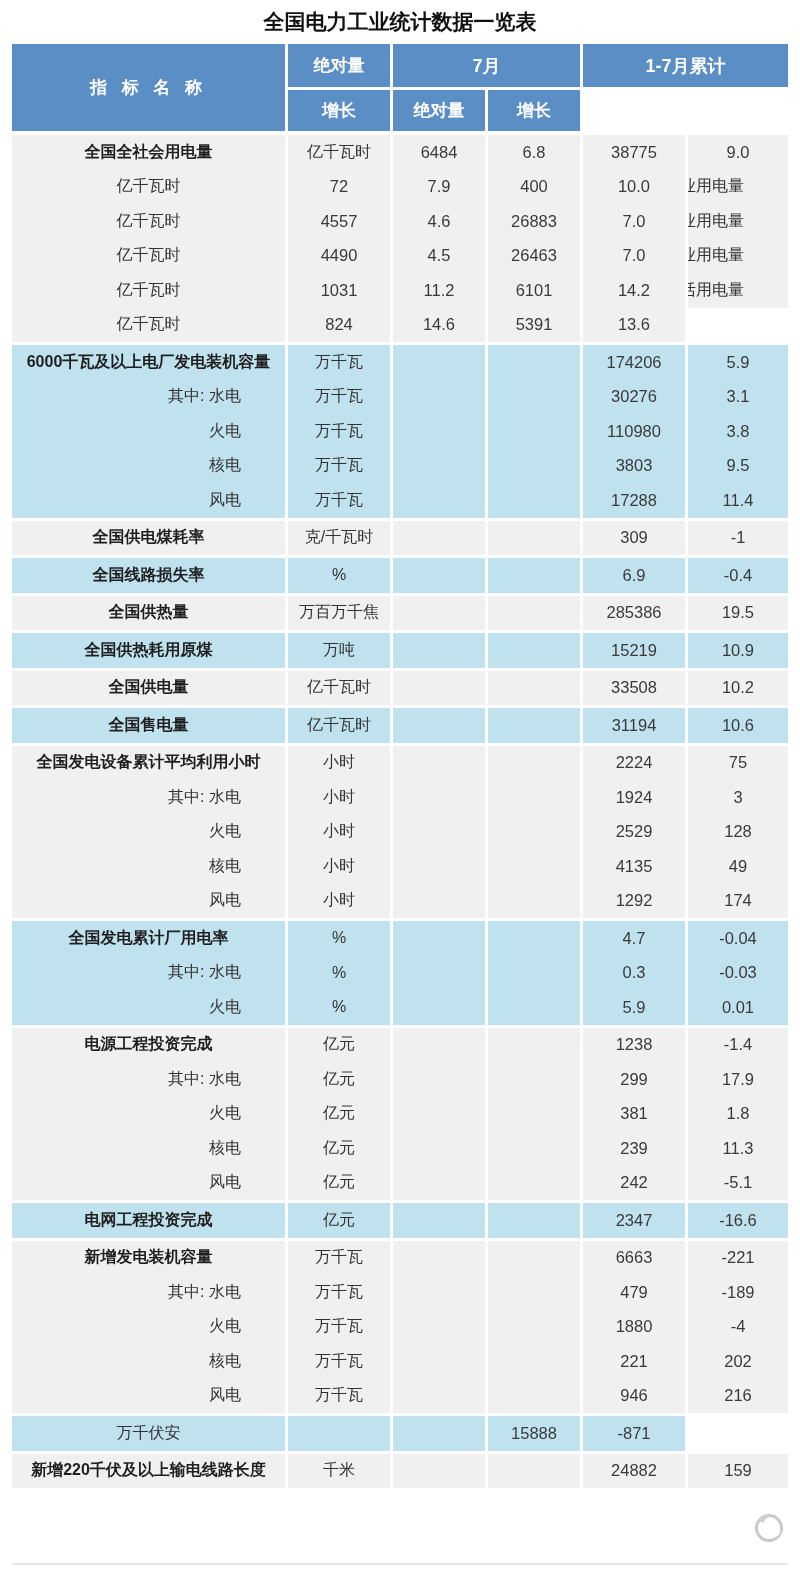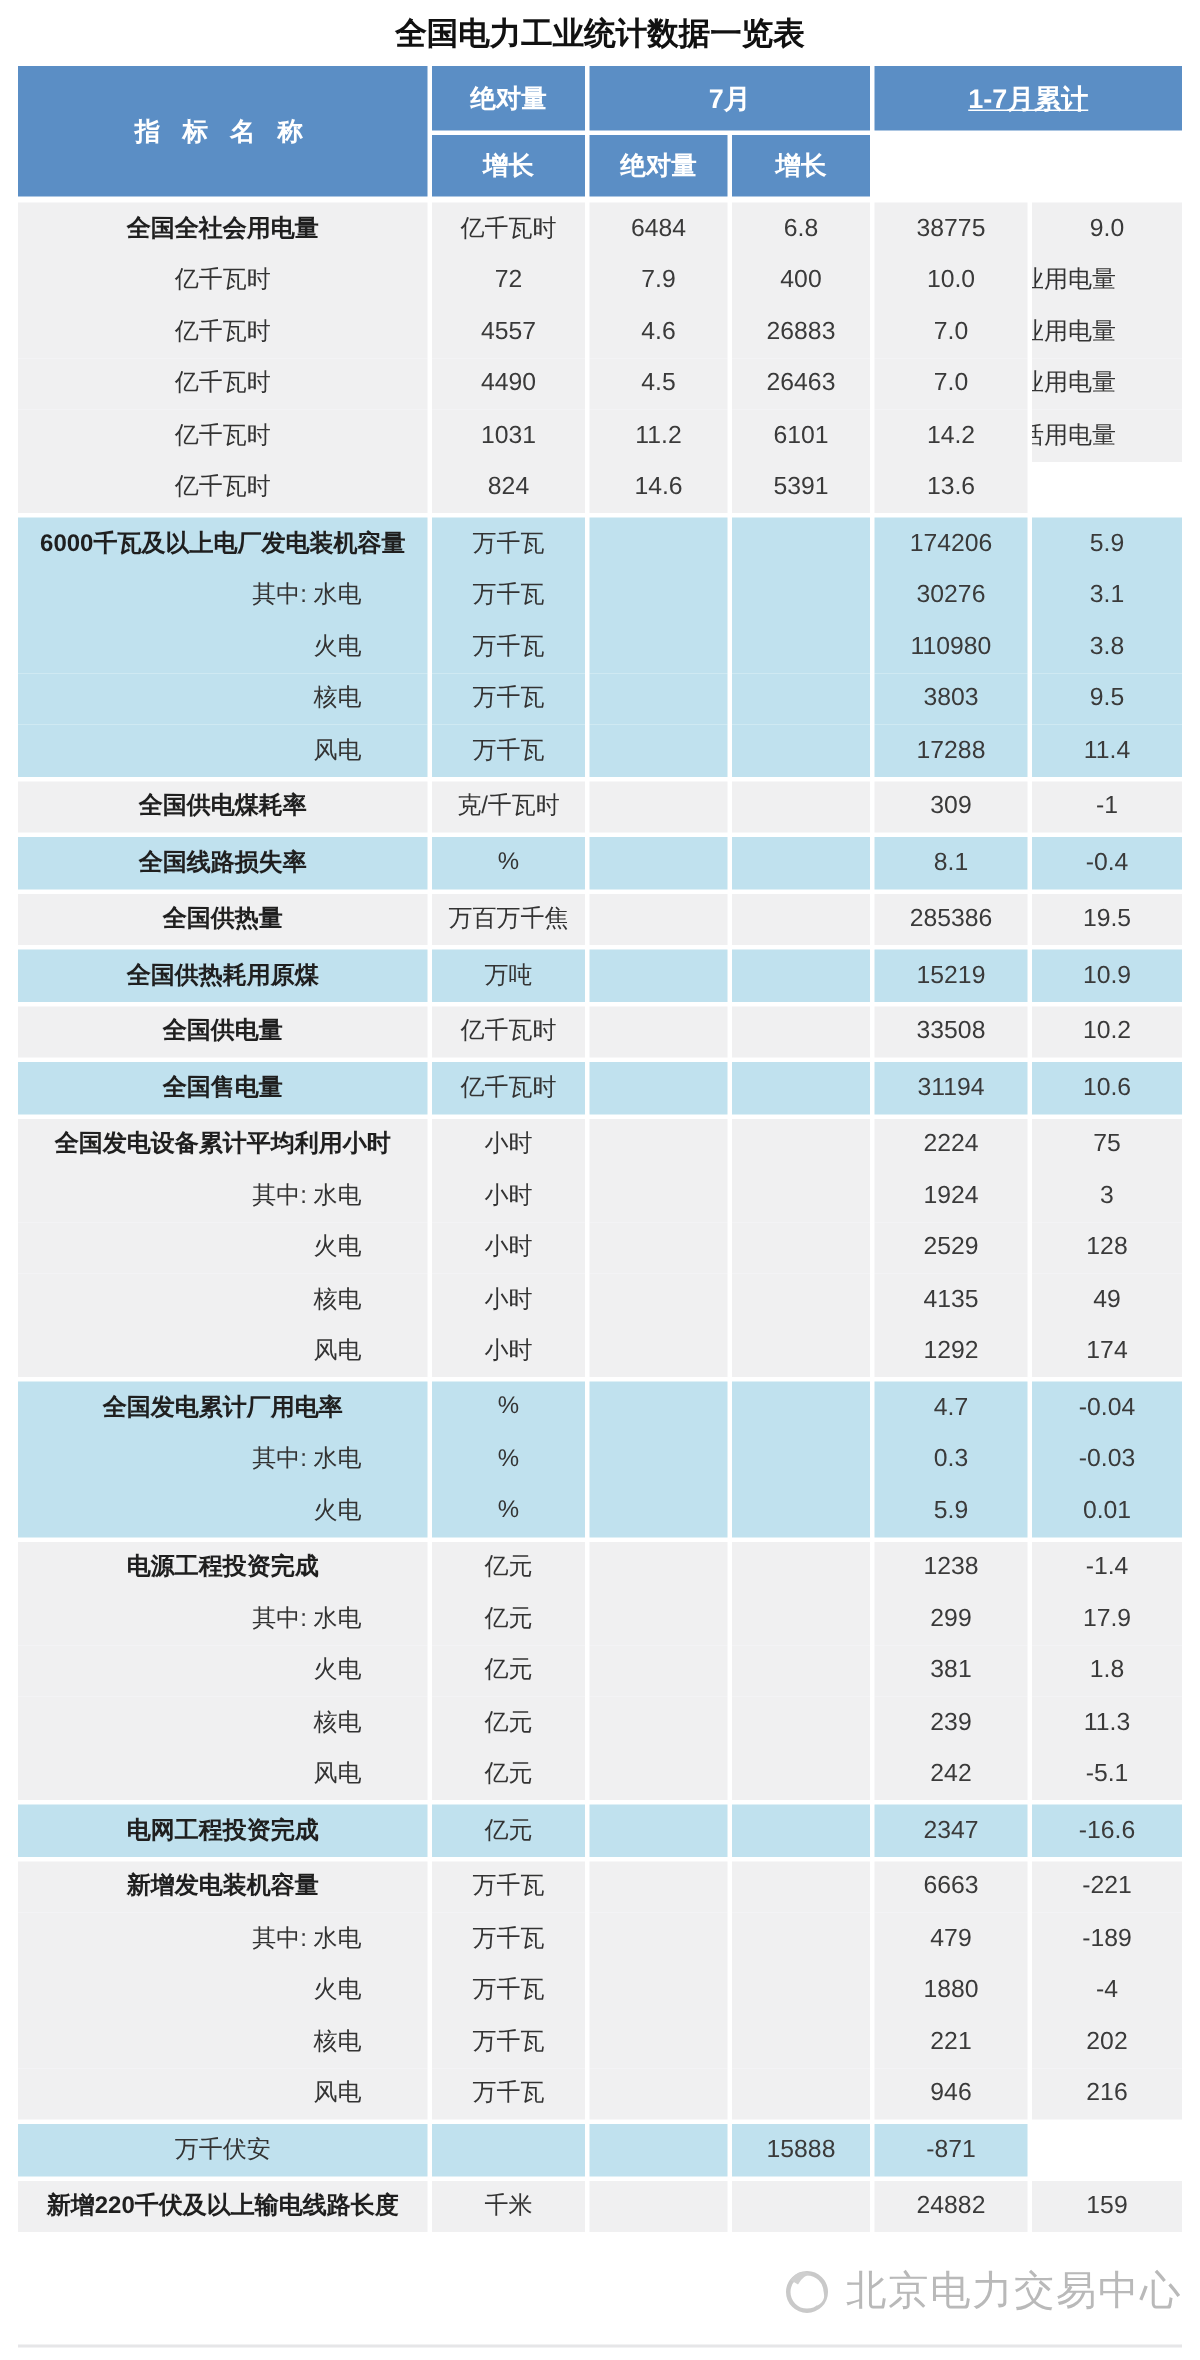--- a/index.html
+++ b/index.html
@@ -18,21 +18,21 @@
     grid-template-rows:43px 41px;
     gap:3px; background:#fff;
   }
   .th {
     background:var(--header-bg,#5b8ec5); color:#fff; font-weight:bold;
     display:flex; align-items:center; justify-content:center; font-size:17px;
   }
   .th-ind  { grid-row:1/3; grid-column:1; letter-spacing:5px; }
   .th-unit { grid-row:1/3; grid-column:2; }
   .th-jul  { grid-row:1;   grid-column:3/5; font-size:18px; }
-  .th-cum  { grid-row:1;   grid-column:5/7; font-size:18px;text-decoration:underline; }
+  .th-cum  { grid-row:1;   grid-column:5/7; font-size:18px; }
   .tbody { margin-top:4px; }
   .sec {
     display:grid;
     grid-template-columns:273px 102px 92px 92px 102px 100px;
     column-gap:3px; margin-bottom:3px; background:#fff;
   }
   .sec:last-child { margin-bottom:0; }
   .c {
     height:34.5px; display:flex; align-items:center; justify-content:center;
     font-size:16px; color:#333; box-sizing:border-box; overflow:hidden; white-space:nowrap;
@@ -145,21 +145,21 @@
           <div class="c num"></div>
           <div class="c num"></div>
           <div class="c num">309</div>
           <div class="c num">-1</div>
         </div>
         <div class="sec blue">
           <div class="c ind b">全国线路损失率</div>
           <div class="c unit">%</div>
           <div class="c num"></div>
           <div class="c num"></div>
-          <div class="c num">8.1</div>
+          <div class="c num">6.9</div>
           <div class="c num">-0.4</div>
         </div>
         <div class="sec gray">
           <div class="c ind b">全国供热量</div>
           <div class="c unit">万百万千焦</div>
           <div class="c num"></div>
           <div class="c num"></div>
           <div class="c num">285386</div>
           <div class="c num">19.5</div>
         </div>
@@ -328,18 +328,17 @@
         </div>
       </div>
   </div>
 
   <div class="footer">
     <svg width="38" height="38" viewBox="0 0 38 38">
       <circle cx="19" cy="20" r="12.5" fill="none" stroke="#c9c9c9" stroke-width="3"></circle>
       <path d="M8 12 Q14 4 22 8 Q16 9 13 15 Z" fill="#cfcfcf"></path>
       <path d="M20 26 Q27 25 29 18 Q33 25 26 29 Z" fill="#ffffff"></path>
     </svg>
-    <span class="brand">北京电力交易中心</span>
   </div>
 
   <div class="bottom-line"></div>
 
 </div>
 
 </body></html>

